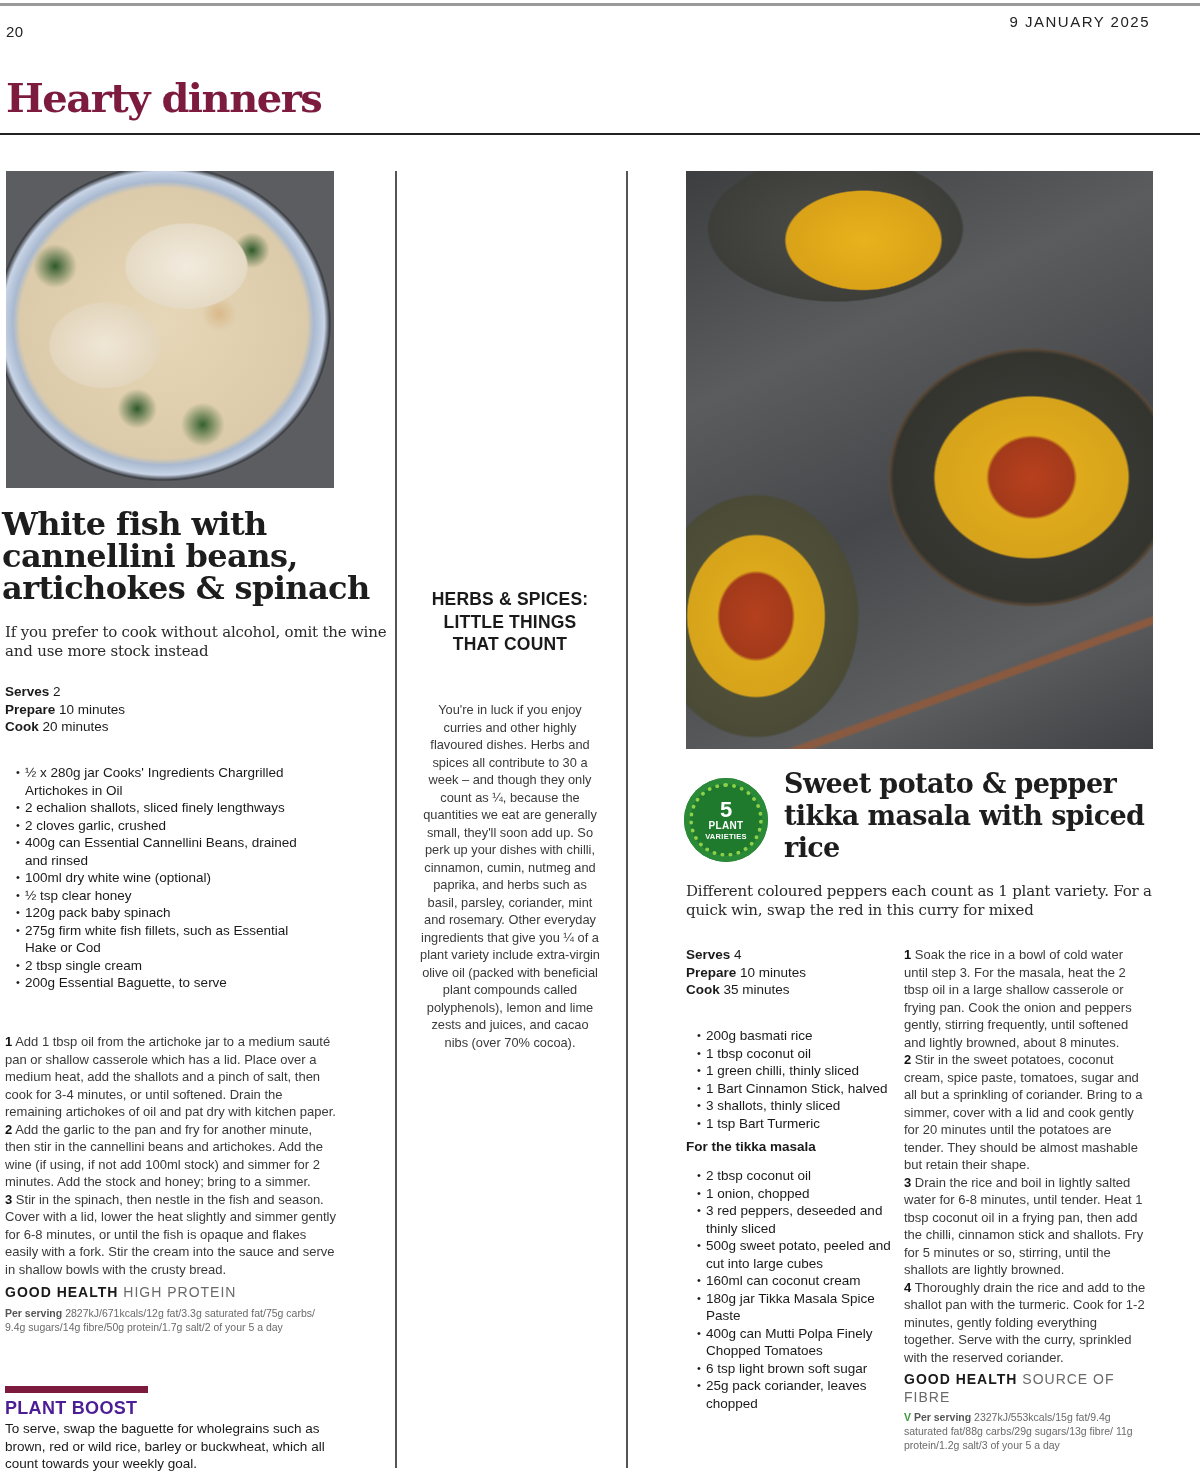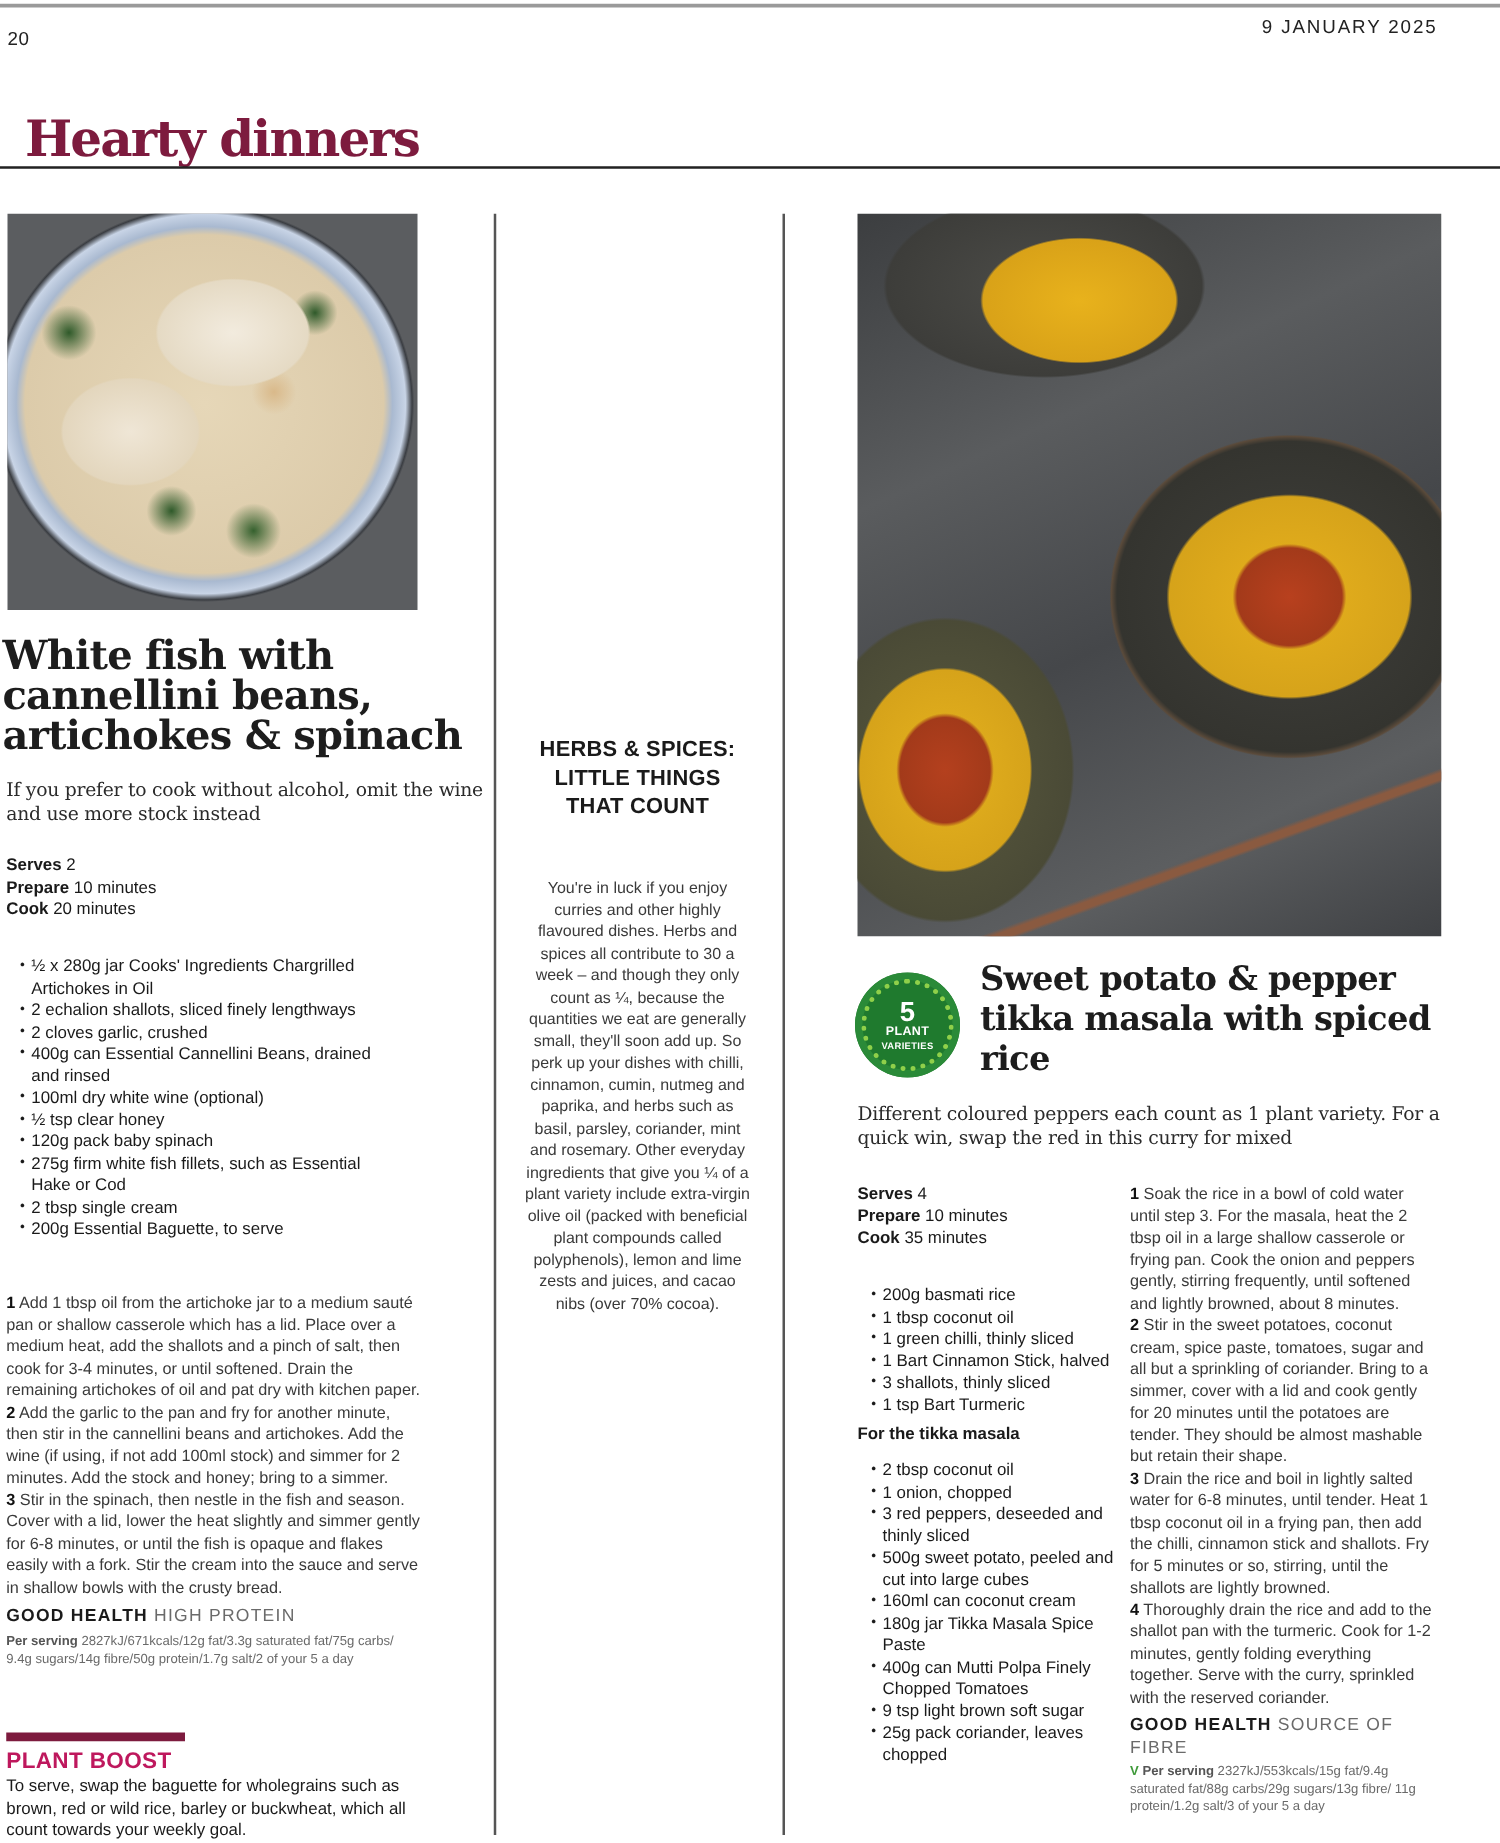--- a/index.html
+++ b/index.html
@@ -70,21 +70,21 @@
   .method b { color: #111; }
   .fish-method { left: 5px; top: 1033px; width: 335px; }
   .gh { font-family: "Liberation Sans", sans-serif; font-size: 14px; letter-spacing: 1px; color: #1a1a1a; line-height: 18px; }
   .gh .gh-label { font-weight: bold; }
   .gh .gh-value { color: #6a6a6a; }
   .fish-gh { left: 5px; top: 1283px; width: 380px; }
   .nutrition { font-family: "Liberation Sans", sans-serif; font-size: 10.5px; line-height: 14px; color: #6a6a6a; }
   .nutrition b { color: #555; text-align: right; }
   .fish-nutrition { left: 5px; top: 1306px; width: 330px; }
   .plant-boost-bar { left: 5px; top: 1386px; width: 143px; height: 7px; background: #7d1b3e; }
-  .plant-boost-title { left: 5px; top: 1398px; font-family: "Liberation Sans", sans-serif; font-weight: bold; font-size: 18px; color: #be185d; letter-spacing: 0.3px; text-align: right; }
+  .plant-boost-title { left: 5px; top: 1398px; font-family: "Liberation Sans", sans-serif; font-weight: bold; font-size: 18px; color: #4c1d95; letter-spacing: 0.3px; text-align: right; }
   .plant-boost-text { left: 5px; top: 1420px; width: 330px; font-family: "Liberation Sans", sans-serif; font-size: 13.5px; line-height: 17.7px; color: #1a1a1a; }
 
   
   .sidebar-title {
     left: 410px; top: 588px; width: 200px; text-align: center;
     font-family: "Liberation Sans", sans-serif; font-weight: bold; font-size: 17.5px; line-height: 22.5px; color: #1a1a1a; letter-spacing: 0.2px;
   }
   .sidebar-body {
     left: 420px; top: 665px; width: 180px; text-align: center;
     font-family: "Liberation Sans", sans-serif; font-size: 12.8px; line-height: 17.5px; color: #3a3a3a; margin-top: 36px;
@@ -114,21 +114,21 @@
   .curry-gh { left: 904px; top: 1370px; width: 240px; line-height: 18px; }
   .curry-nutrition { left: 904px; top: 1410px; width: 245px; }
   .veg-mark { color: #3f9a3a; font-weight: bold; }
 </style>
 </head>
 <body>
 
 <div class="abs top-rule"></div>
 <div class="abs page-num">20</div>
 <div class="abs date">9 JANUARY 2025</div>
-<h1 class="abs section-title" style="margin:14px">Hearty dinners</h1>
+<h1 class="abs section-title" style="margin:0">Hearty dinners</h1>
 <div class="abs title-rule"></div>
 
 <div class="abs divider" style="left:395px"></div>
 <div class="abs divider" style="left:626px"></div>
 
 <div class="abs photo fish-photo" role="img" aria-label="White fish with cannellini beans, artichokes and spinach in a blue enamel pan"></div>
 <h2 class="abs recipe-title fish-title" style="margin:0">White fish with cannellini beans, artichokes &amp; spinach</h2>
 <div class="abs standfirst fish-standfirst">If you prefer to cook without alcohol, omit the wine and use more stock instead</div>
 
 <div class="abs meta fish-meta">
@@ -205,21 +205,21 @@
 
 <div class="abs subhead">For the tikka masala</div>
 <ul class="abs ingredients curry-ingredients-2">
   <li>2 tbsp coconut oil</li>
   <li>1 onion, chopped</li>
   <li>3 red peppers, deseeded and thinly sliced</li>
   <li>500g sweet potato, peeled and cut into large cubes</li>
   <li>160ml can coconut cream</li>
   <li>180g jar Tikka Masala Spice Paste</li>
   <li>400g can Mutti Polpa Finely Chopped Tomatoes</li>
-  <li>9 tsp light brown soft sugar</li>
+  <li>6 tsp light brown soft sugar</li>
   <li>25g pack coriander, leaves chopped</li>
 </ul>
 
 <div class="abs method curry-method">
   <p><b>1</b> <span>Soak the rice in a bowl of cold water until step 3. For the masala, heat the 2 tbsp oil in a large shallow casserole or frying pan. Cook the onion and peppers gently, stirring frequently, until softened and lightly browned, about 8 minutes.</span></p>
   <p><b>2</b> <span>Stir in the sweet potatoes, coconut cream, spice paste, tomatoes, sugar and all but a sprinkling of coriander. Bring to a simmer, cover with a lid and cook gently for 20 minutes until the potatoes are tender. They should be almost mashable but retain their shape.</span></p>
   <p><b>3</b> <span>Drain the rice and boil in lightly salted water for 6-8 minutes, until tender. Heat 1 tbsp coconut oil in a frying pan, then add the chilli, cinnamon stick and shallots. Fry for 5 minutes or so, stirring, until the shallots are lightly browned.</span></p>
   <p><b>4</b> <span>Thoroughly drain the rice and add to the shallot pan with the turmeric. Cook for 1-2 minutes, gently folding everything together. Serve with the curry, sprinkled with the reserved coriander.</span></p>
 </div>
 

